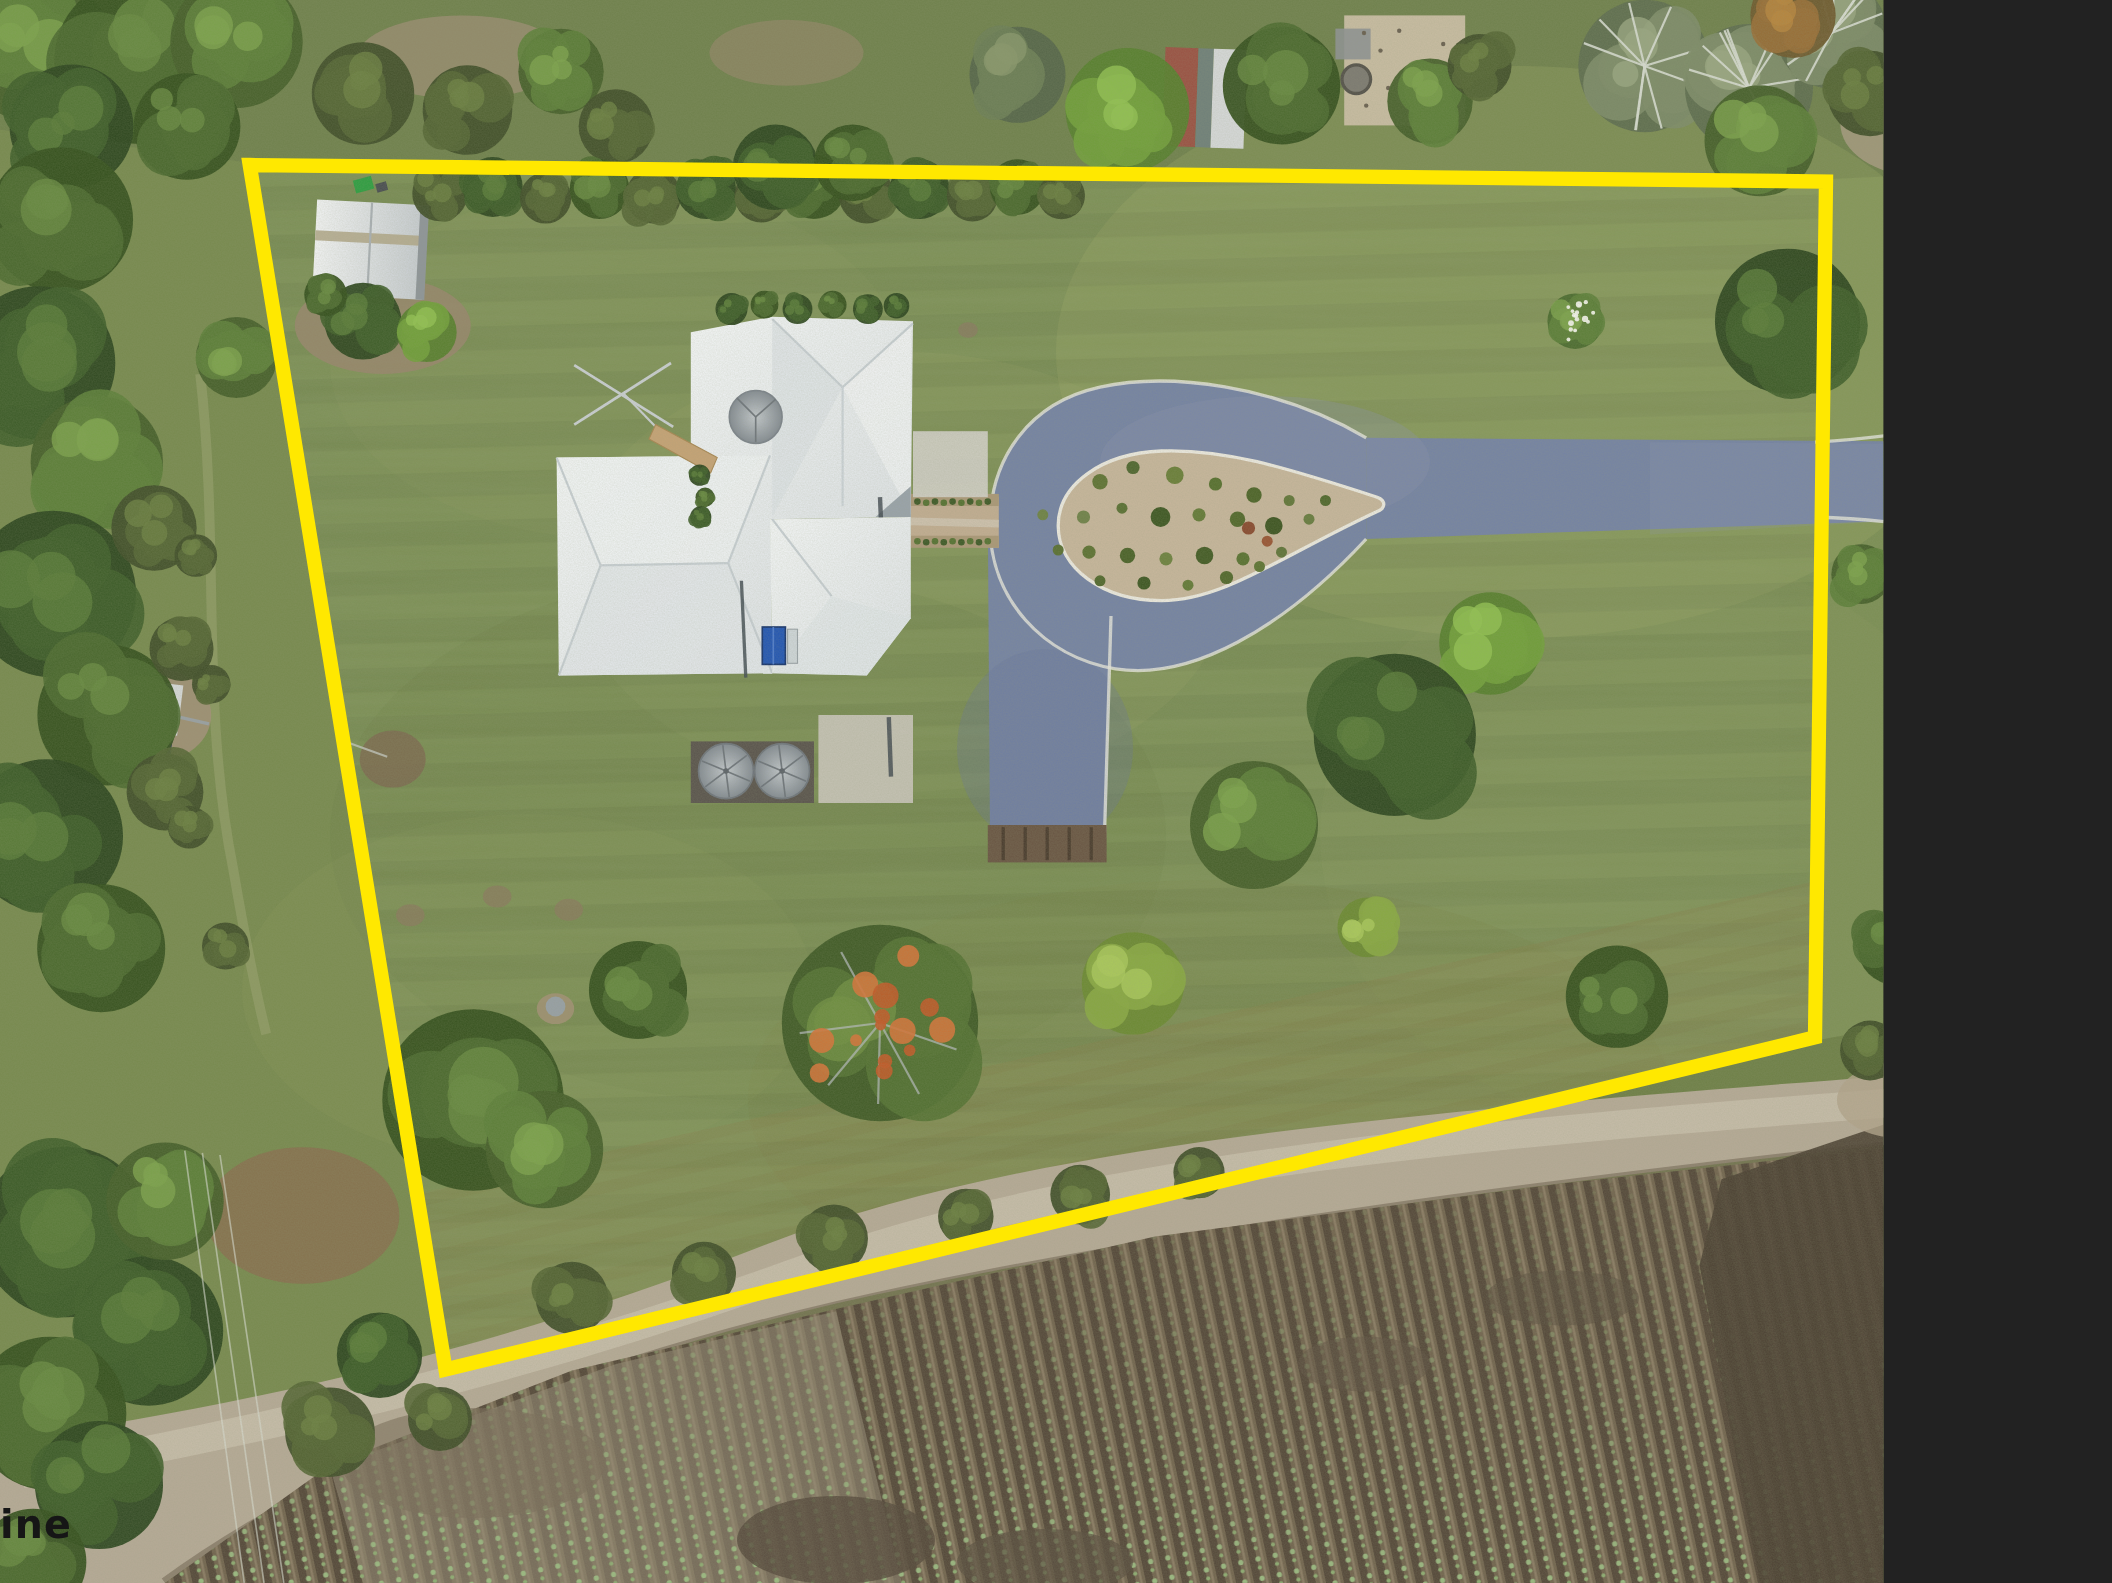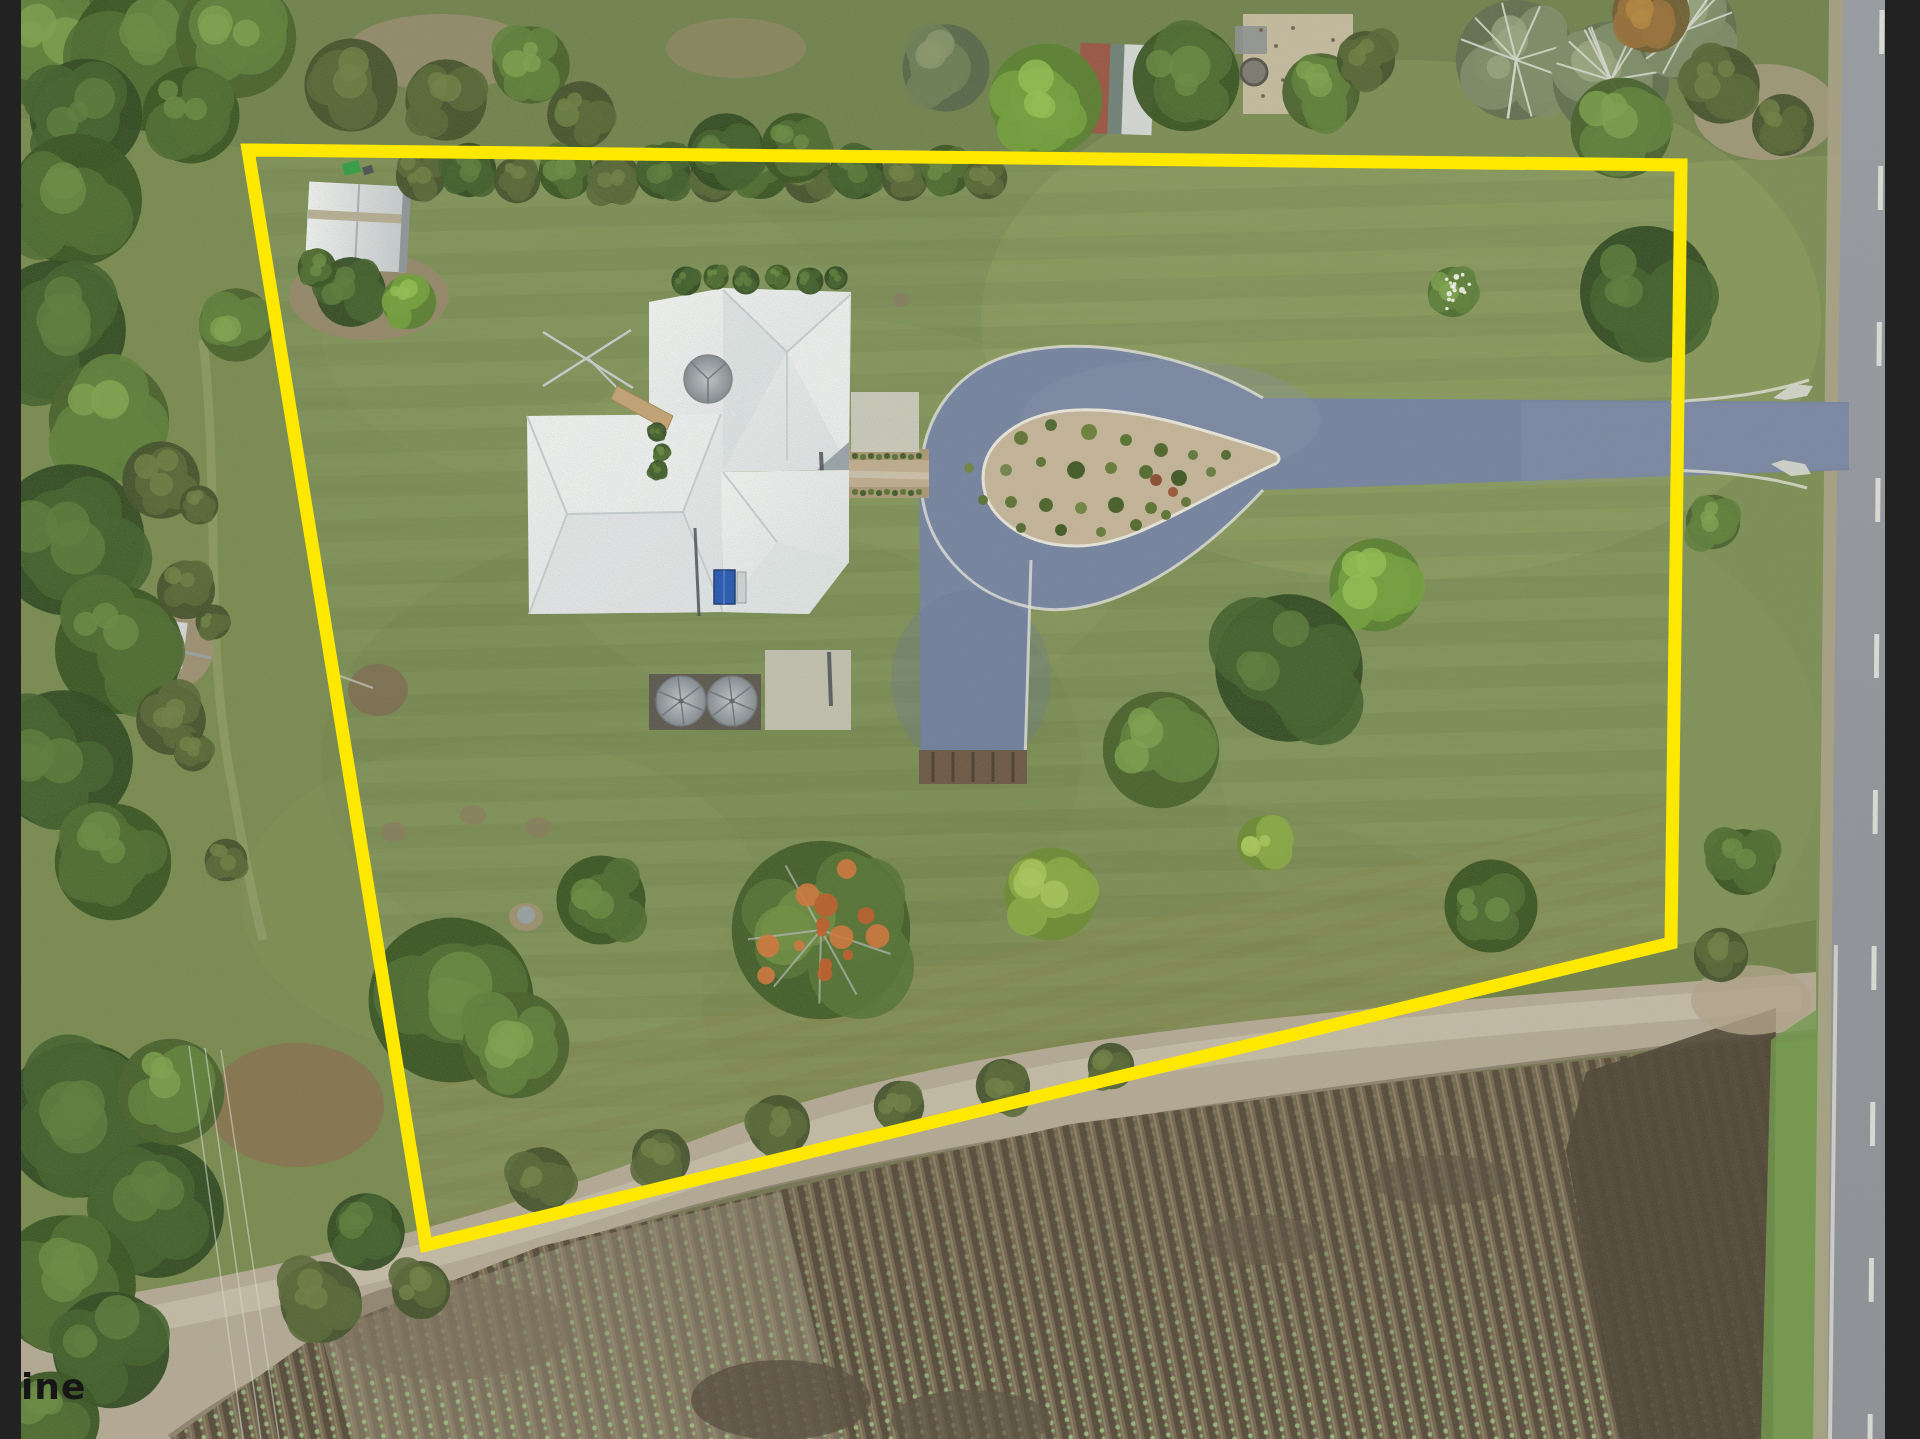--- a/index.html
+++ b/index.html
@@ -1,17 +1,17 @@
 <!DOCTYPE html>
 <html><head>
 <meta charset="utf-8">
 <style>
   html,body{margin:0;padding:0;background:#222;}
-  .stage{position:relative;width:1864px;height:1439px;overflow:hidden;background:#7c8f55;
-         font-family:"Liberation Sans",sans-serif;margin-left:21px;}
+  .stage{position:relative;width:1712px;height:1439px;overflow:hidden;background:#7c8f55;
+         font-family:"Liberation Sans",sans-serif;}
   .stage svg{position:absolute;left:0;top:0;}
   .watermark{position:absolute;left:0px;top:1366px;font-size:36px;font-weight:700;
              color:#161616;letter-spacing:1px;font-family:"DejaVu Sans",sans-serif;}
 </style>
 </head>
 <body>
 
 <div class="stage">
   <svg id="scene" width="1920" height="1439" viewBox="0 0 1920 1439">
     <defs>

